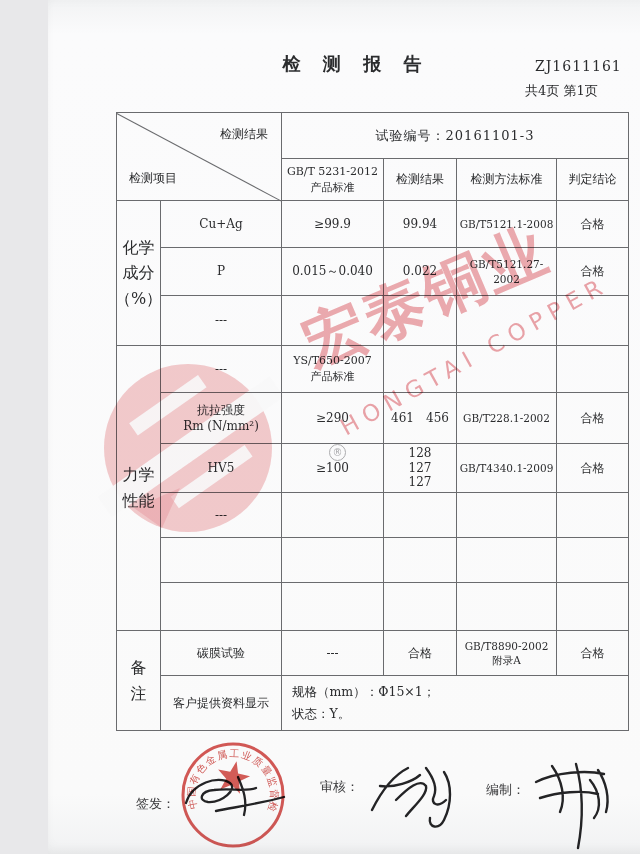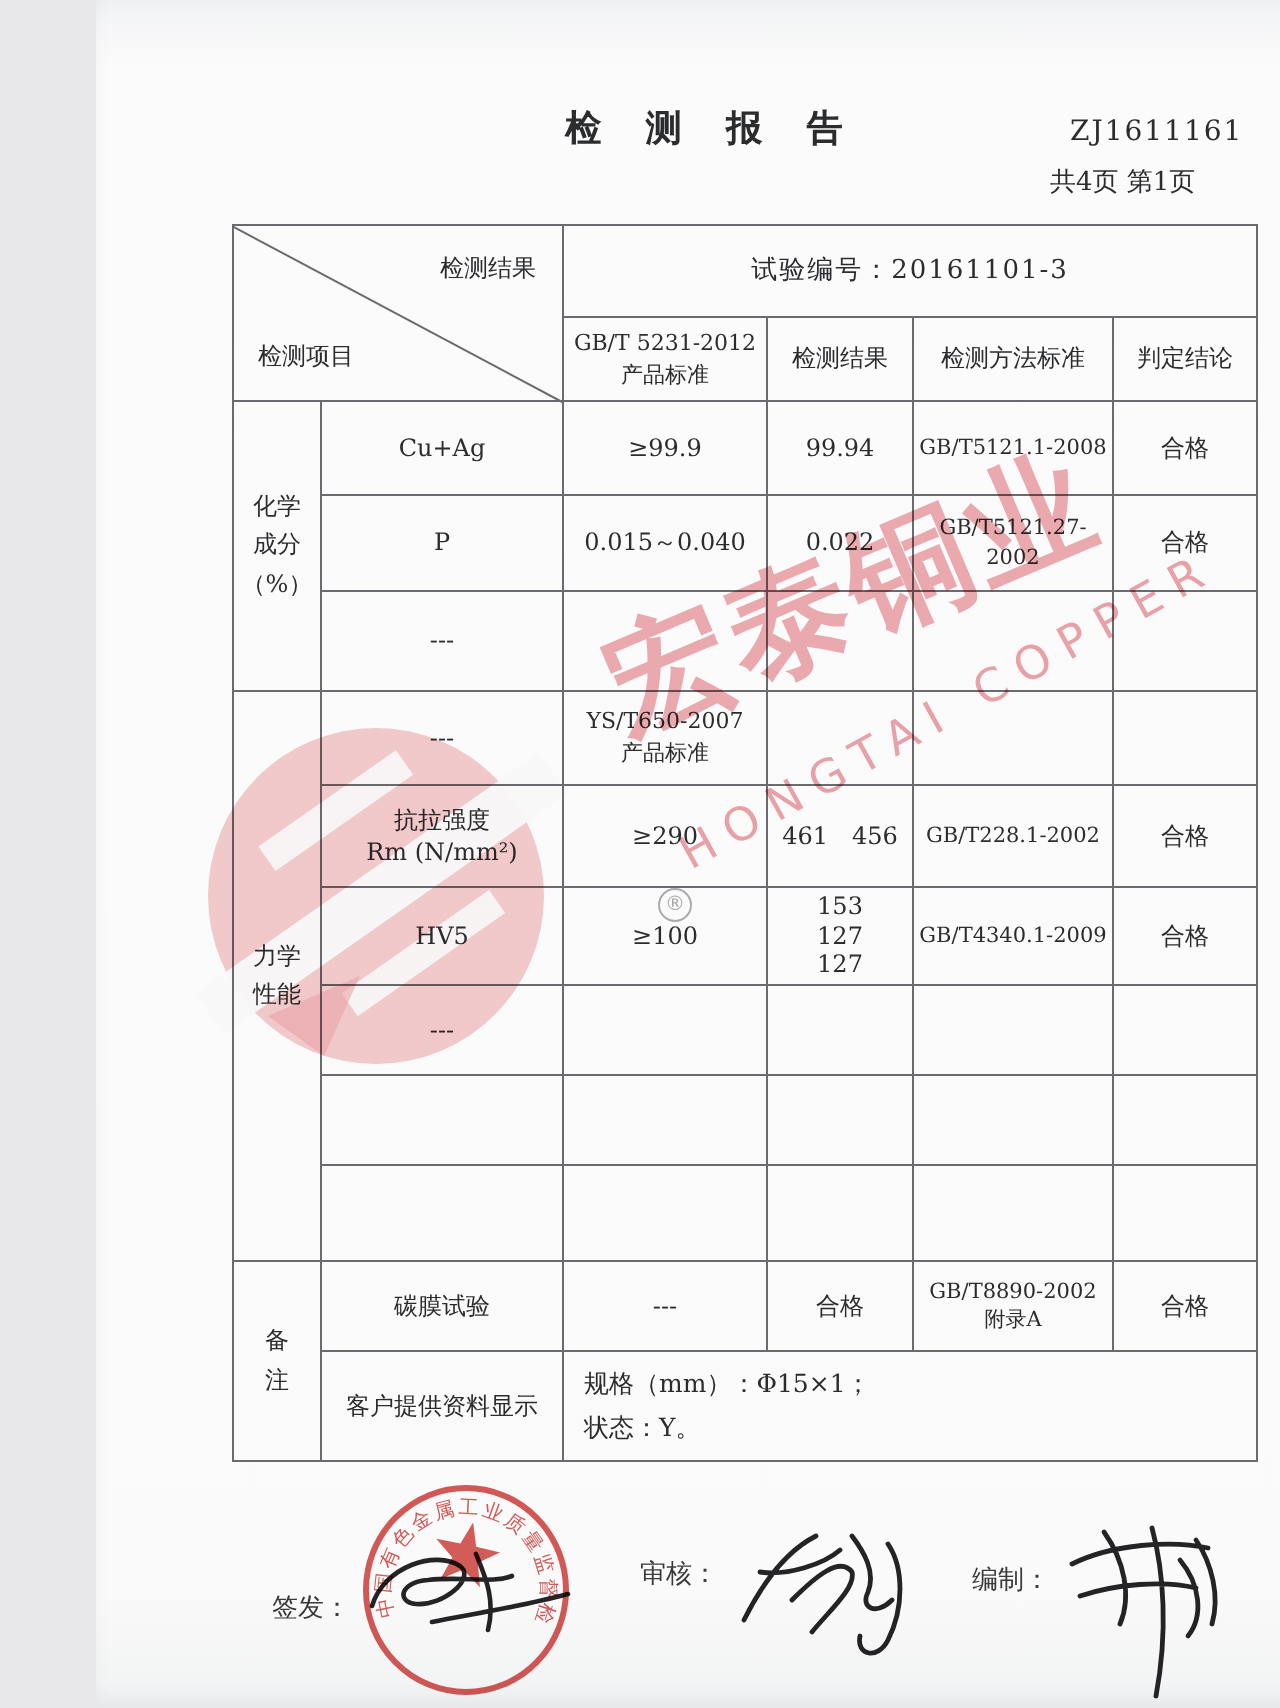--- a/index.html
+++ b/index.html
@@ -26,21 +26,21 @@
     z-index:2;
   }
   .c{
     border-right:1px solid var(--line); border-bottom:1px solid var(--line);
     display:flex; align-items:center; justify-content:center;
     text-align:center; white-space:pre-line; font-size:12px; line-height:1.35; color:var(--txt);
   }
   .m{font-size:10.5px;}
   .small{font-size:11px; line-height:1.45;}
   .testno{font-size:13px; letter-spacing:1px;}
-  .grp{font-size:12px; line-height:1.6;}
+  .grp{font-size:16px; line-height:1.6;}
   .note{justify-content:flex-start; text-align:left; padding:4px 10px; font-size:12.5px; line-height:1.8;}
   .corner{position:relative;}
   .diag{position:absolute; left:0; top:0; width:187px; height:1px; background:var(--line);
         transform:rotate(28.05deg); transform-origin:0 0;}
   .corner-result{position:absolute; right:13px; top:13px; font-size:12px;}
   .corner-item{position:absolute; left:12px; bottom:14px; font-size:12px;}
   
   .ink{position:absolute; inset:0; mix-blend-mode:multiply; pointer-events:none; z-index:5;}
   .wm-cn{position:absolute; left:258px; top:306px; font-size:62px; font-weight:700;
          letter-spacing:3px; color:var(--pink); transform:rotate(-23deg); transform-origin:0 50%; white-space:nowrap;}
@@ -114,21 +114,21 @@
 
     <div class="c" style="grid-column:2;grid-row:7">抗拉强度
 Rm (N/mm²)</div>
     <div class="c" style="grid-column:3;grid-row:7">≥290</div>
     <div class="c" style="grid-column:4;grid-row:7">461　456</div>
     <div class="c m" style="grid-column:5;grid-row:7">GB/T228.1-2002</div>
     <div class="c" style="grid-column:6;grid-row:7">合格</div>
 
     <div class="c" style="grid-column:2;grid-row:8">HV5</div>
     <div class="c" style="grid-column:3;grid-row:8">≥100</div>
-    <div class="c" style="grid-column:4;grid-row:8;line-height:1.2">153
+    <div class="c" style="grid-column:4;grid-row:8;line-height:1.2">128
 127
 127</div>
     <div class="c m" style="grid-column:5;grid-row:8">GB/T4340.1-2009</div>
     <div class="c" style="grid-column:6;grid-row:8">合格</div>
 
     <div class="c" style="grid-column:2;grid-row:9">---</div>
     <div class="c" style="grid-column:3;grid-row:9"></div>
     <div class="c" style="grid-column:4;grid-row:9"></div>
     <div class="c" style="grid-column:5;grid-row:9"></div>
     <div class="c" style="grid-column:6;grid-row:9"></div>

